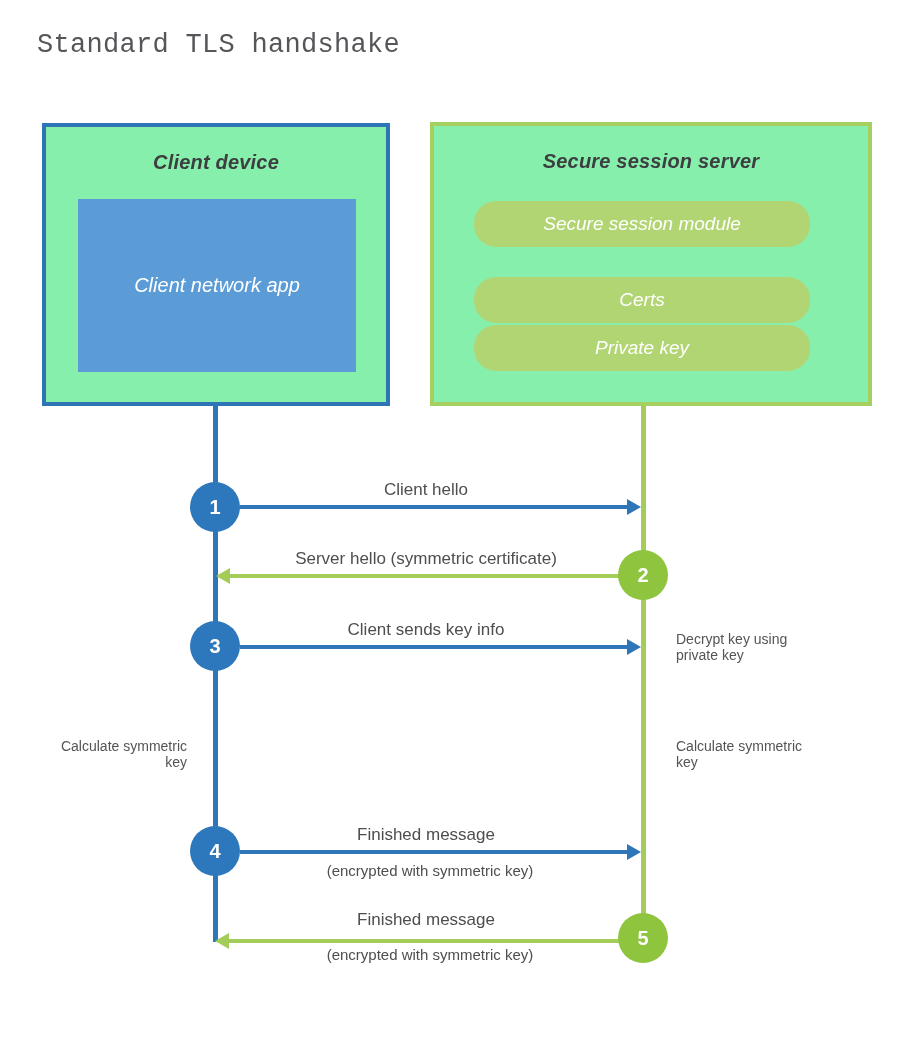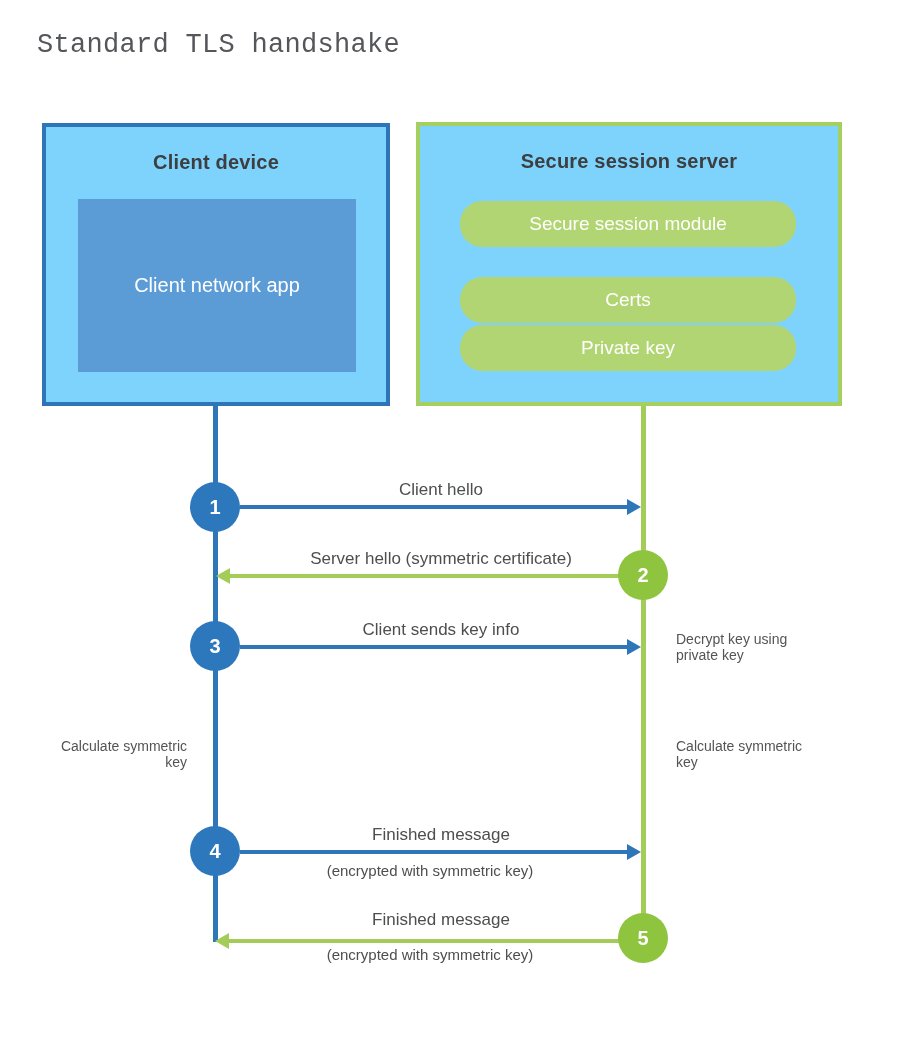--- a/index.html
+++ b/index.html
@@ -6,23 +6,23 @@
   .canvas {
     position:relative; width:900px; height:1058px; background:#ffffff;
     font-family:"Liberation Sans","DejaVu Sans",sans-serif; overflow:hidden;
   }
   .page-title {
     position:absolute; left:37px; top:30px;
     font-size:27px; font-weight:300; letter-spacing:0.3px; color:#55565a;font-family:Liberation Mono, monospace;
   }
 
   
-  .actor-box { position:absolute; background:#7dd3fc; box-sizing:content-box; }
+  .actor-box { position:absolute; background:#86efac; box-sizing:content-box;font-style:italic; }
   .client-box { left:42px; top:123px; width:340px; height:275px; border:4px solid #2e75b7; }
-  .server-box { left:416px; top:122px; width:418px; height:276px; border:4px solid #a5cf5e; }
+  .server-box { left:430px; top:122px; width:418px; height:276px; border:4px solid #a5cf5e;padding-left:16px; }
   .box-title {
     position:absolute; left:0; right:0; top:24px; text-align:center;
     font-size:20px; font-weight:700; color:#3d3e40; letter-spacing:0.2px;
   }
   .client-app {
     position:absolute; left:32px; top:72px; width:278px; height:173px;
     background:#5c9cd6; color:#ffffff; font-size:20px;
     display:flex; align-items:center; justify-content:center; text-align:center;
   }
   .client-app span { display:inline-block; width:170px; line-height:1.45; }
@@ -62,21 +62,21 @@
   .arrow.left  .shaft { left:12px; right:0; background:#a3cd58; }
   .arrow.left  .head  { left:0; border-right:14px solid #a3cd58; }
   .a1 { left:240px; top:499px; width:401px; }
   .a2 { left:216px; top:568px; width:404px; }
   .a3 { left:240px; top:639px; width:401px; }
   .a4 { left:240px; top:844px; width:401px; }
   .a5 { left:215px; top:933px; width:405px; }
 
   
   .msg-label {
-    position:absolute; left:231px; width:420px; text-align:center;
+    position:absolute; left:216px; width:420px; text-align:center;
     font-size:17px; color:#4d4e50;
   }
   .msg-sub {
     position:absolute; left:220px; width:420px; text-align:center;
     font-size:15px; color:#4d4e50;
   }
   .l1 { top:480px; } .l2 { top:549px; }
   .l3 { top:620px; } .s3 { top:656px; }
   .l4 { top:825px; } .s4 { top:862px; }
   .l5 { top:910px; } .s5 { top:946px; }

